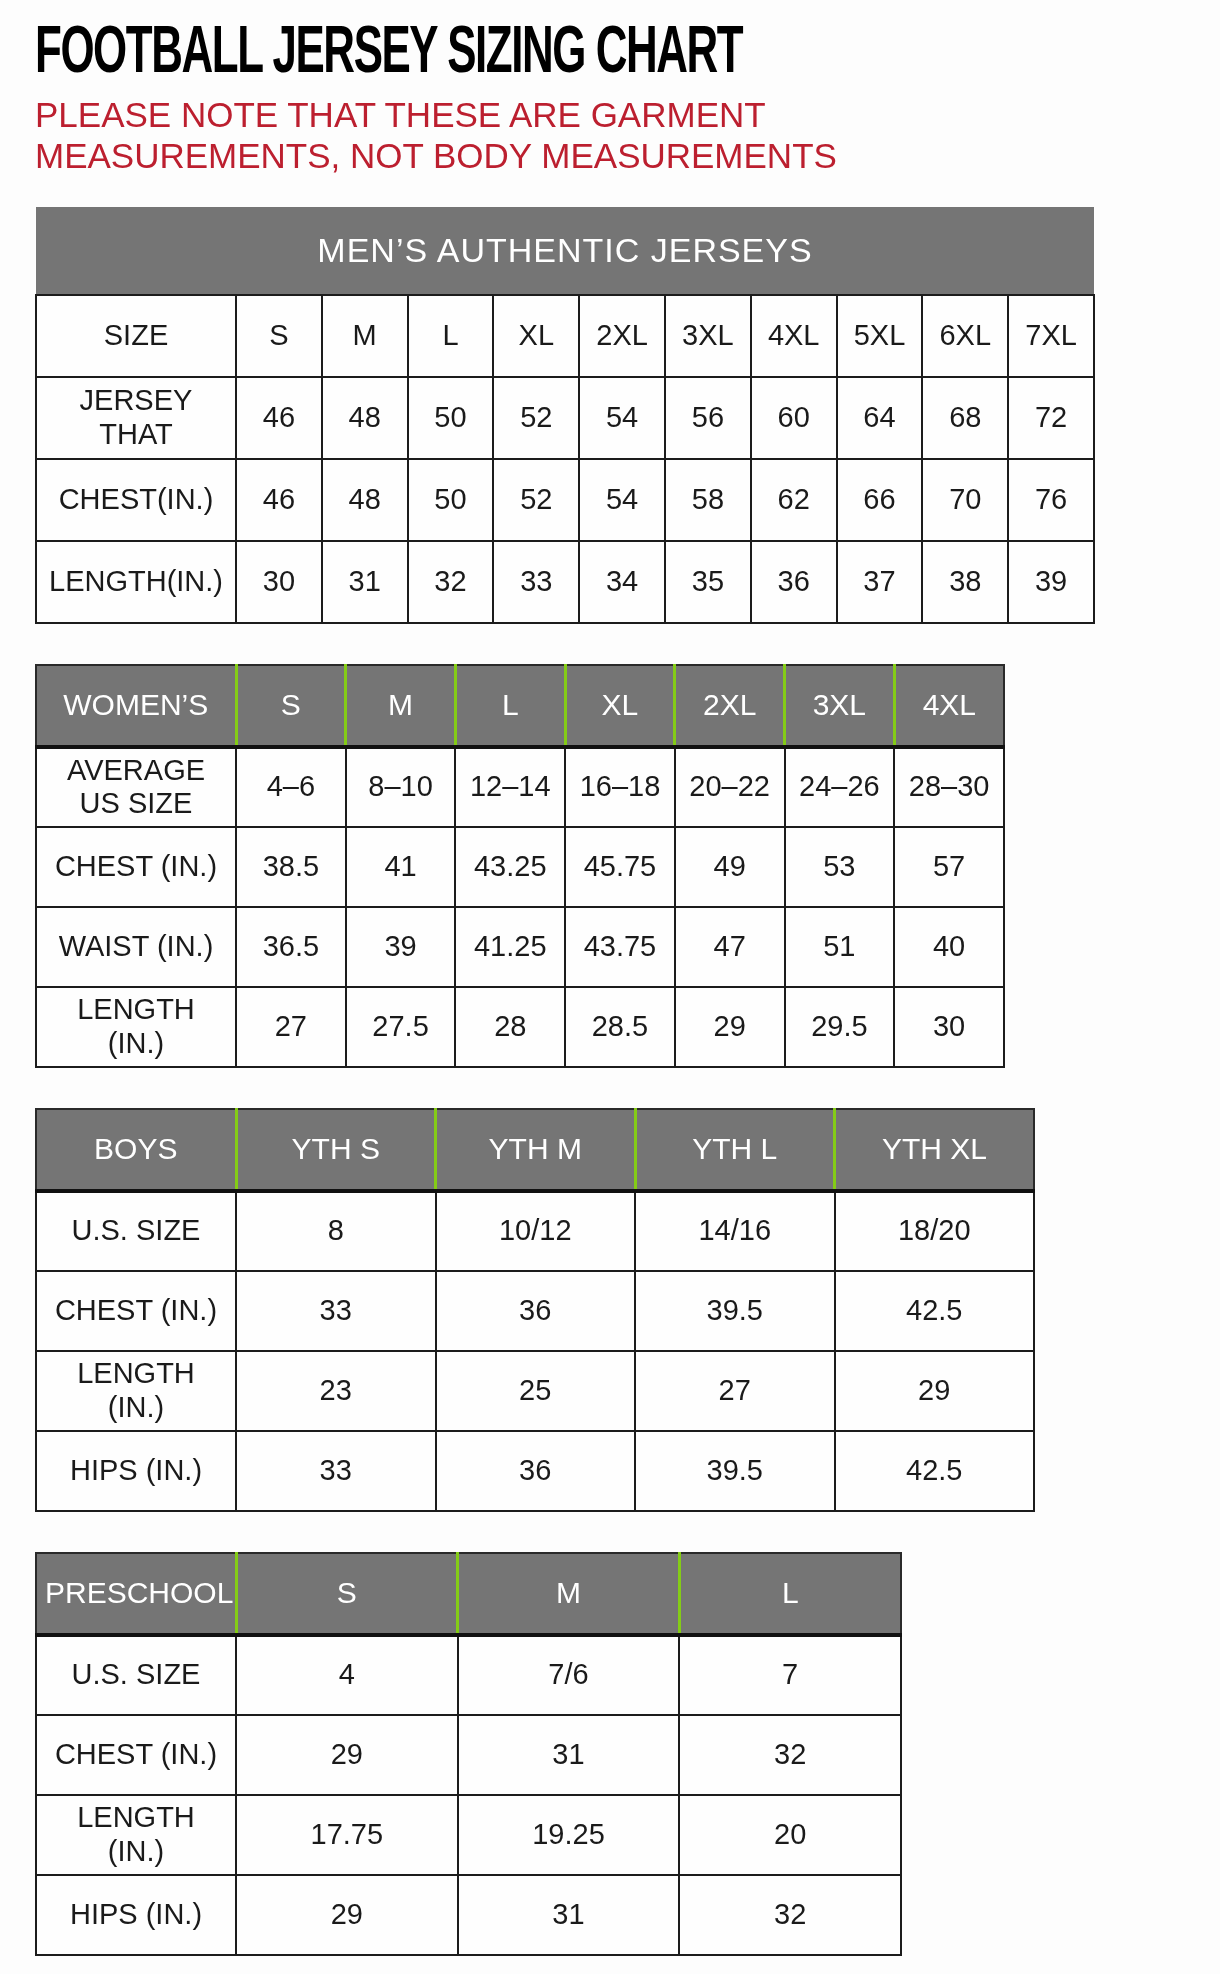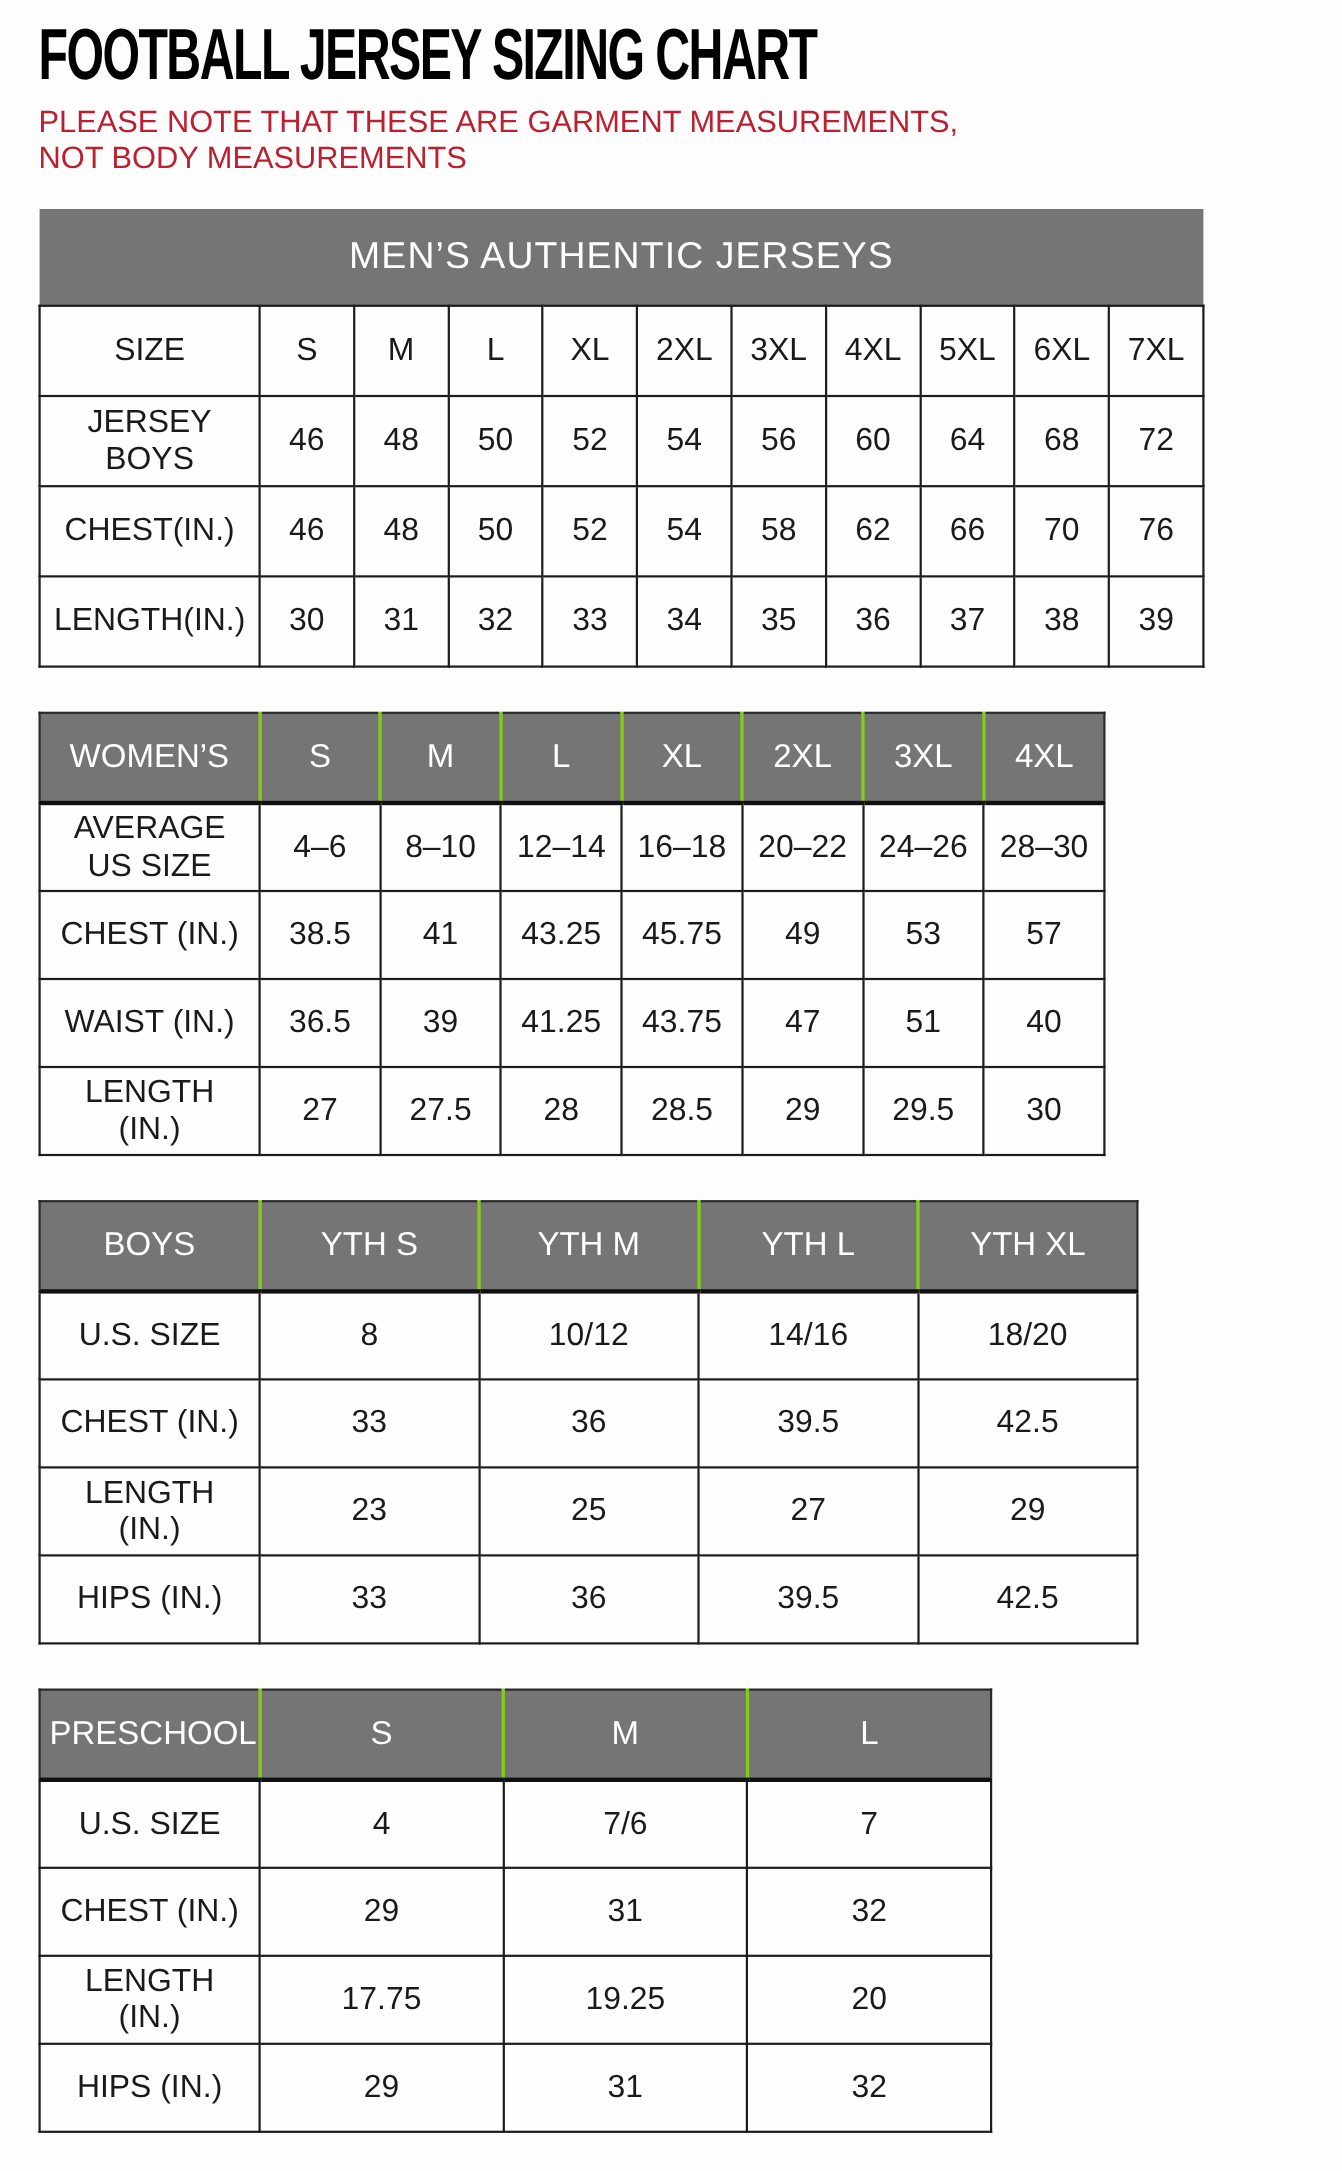--- a/index.html
+++ b/index.html
@@ -21,21 +21,21 @@
     font-size: 61px;
     font-weight: 900;
     letter-spacing: -2px;
     white-space: nowrap;
     transform: scaleX(0.72) scaleY(1.08);
     transform-origin: left center;
     color: #000;
   }
   .note {
     color: #bc1f2f;
-    font-size: 28px;
+    font-size: 35px;
     line-height: 1.18;
     max-width: 885px;
     margin: 0 0 30px 0;
     font-weight: 400;
   }
   table.sizing-table {
     border-collapse: collapse;
     table-layout: fixed;
     margin: 0 0 40px 0;
     background: #fefefe;
@@ -120,21 +120,21 @@
           <th class="col-head">L</th>
           <th class="col-head">XL</th>
           <th class="col-head">2XL</th>
           <th class="col-head">3XL</th>
           <th class="col-head">4XL</th>
           <th class="col-head">5XL</th>
           <th class="col-head">6XL</th>
           <th class="col-head">7XL</th>
         </tr>
         <tr class="data-row">
-          <td class="row-label">JERSEY BOYS</td>
+          <td class="row-label">JERSEY THAT</td>
           <td class="val">46</td>
           <td class="val">48</td>
           <td class="val">50</td>
           <td class="val">52</td>
           <td class="val">54</td>
           <td class="val">56</td>
           <td class="val">60</td>
           <td class="val">64</td>
           <td class="val">68</td>
           <td class="val">72</td>

